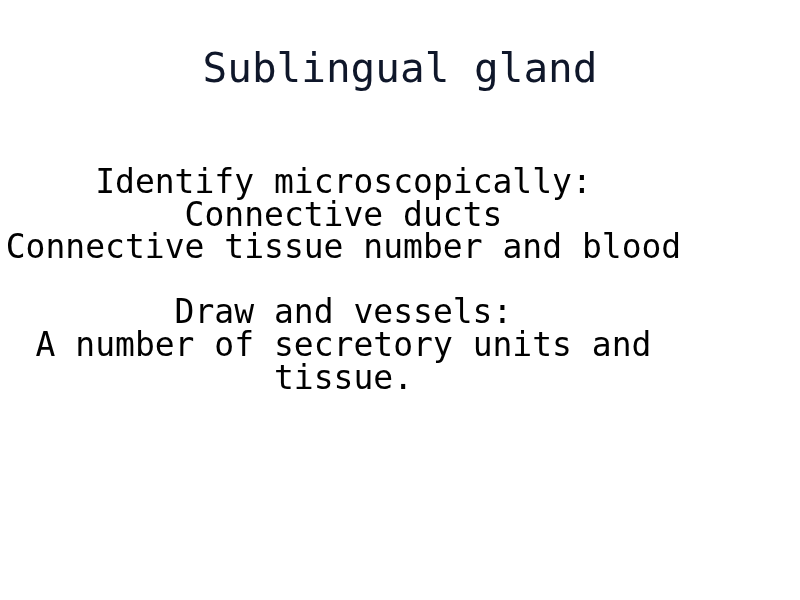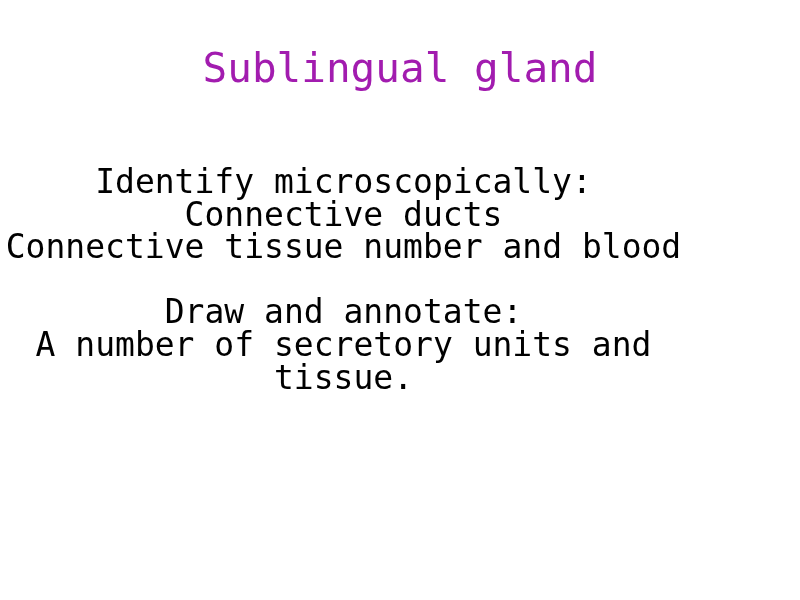--- a/index.html
+++ b/index.html
@@ -25,21 +25,21 @@
 
   .slide-title {
     position: absolute;
     top: 44px;
     left: 0;
     width: 800px;
     text-align: center;
     font-family: "DejaVu Sans Mono", monospace;
     font-size: 41px;
     line-height: 48px;
-    color: #a21caf;
+    color: #0f172a;
     white-space: pre;
     letter-spacing: 0px;
   }
 
   .slide-body {
     position: absolute;
     top: 166px;
     left: 0;
     width: 687px;
     text-align: center;
@@ -74,20 +74,20 @@
 
     <div class="body-block">
       <span class="body-line">Identify microscopically:</span>
       <span class="body-line">Connective ducts</span>
       <span class="body-line">Connective tissue number and blood</span>
     </div>
 
     <span class="body-line spacer"></span>
 
     <div class="body-block">
-      <span class="body-line">Draw and annotate:</span>
+      <span class="body-line">Draw and vessels:</span>
       <span class="body-line">A number of secretory units and</span>
       <span class="body-line">tissue.</span>
     </div>
 
   </div>
 
 </div>
 
 </body></html>

